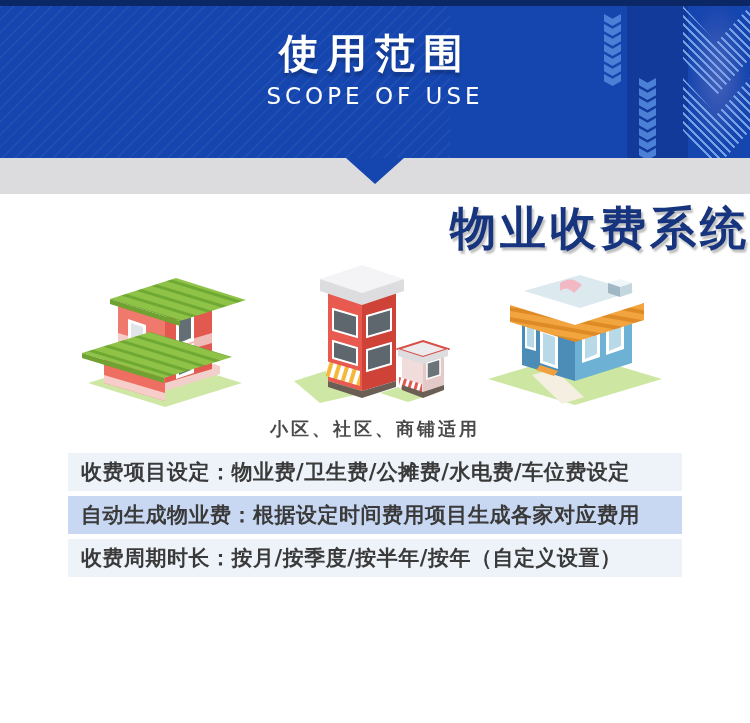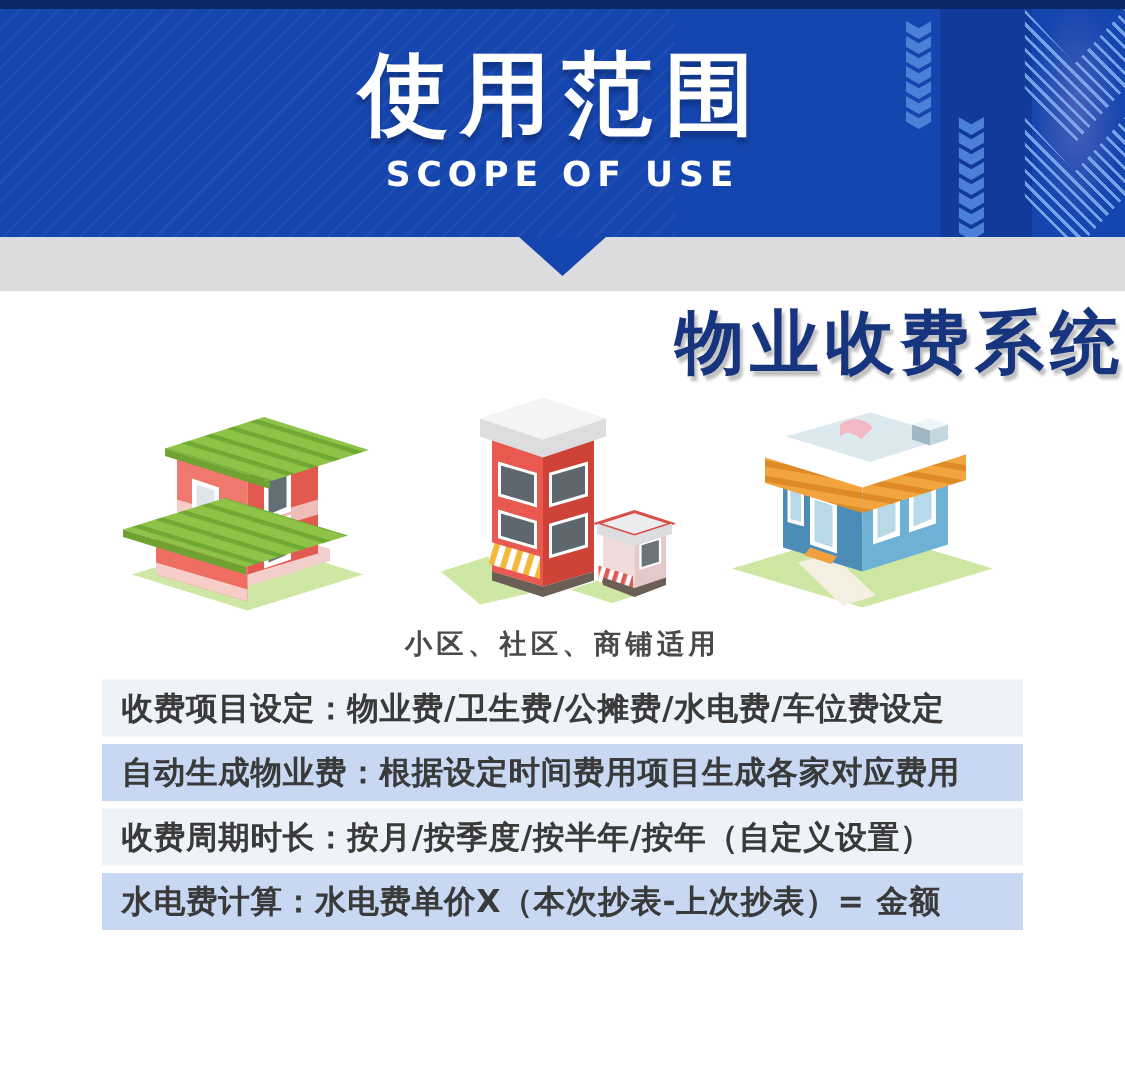--- a/index.html
+++ b/index.html
@@ -9,24 +9,24 @@
   
   .topbar{height:6px;background:#0c2766;}
 
   
   .banner{position:relative;height:152px;background:#1545ae;overflow:hidden;}
   .banner-texture{position:absolute;left:0;top:0;width:60%;height:100%;
     background:repeating-linear-gradient(135deg,rgba(255,255,255,0.045) 0 2px,transparent 2px 9px);
     pointer-events:none;}
   .banner-shade{position:absolute;left:627px;top:0;width:61px;height:100%;background:rgba(4,24,92,0.22);}
   .banner-title{margin:0;padding-top:26px;text-align:center;color:#ffffff;
-    font-size:60px;font-weight:800;letter-spacing:8px;line-height:1.05;
+    font-size:40px;font-weight:800;letter-spacing:8px;line-height:1.05;
     text-shadow:0 4px 3px rgba(0,0,0,0.22);position:relative;z-index:2;}
   .banner-subtitle{margin-top:9px;text-align:center;color:#ffffff;font-size:23px;
-    font-weight:700;letter-spacing:4px;position:relative;z-index:2;}
+    font-weight:400;letter-spacing:4px;position:relative;z-index:2;}
 
   
   .chev-col{position:absolute;display:flex;flex-direction:column;z-index:1;}
   .col-a{left:604px;top:8px;}
   .col-b{left:639px;top:72px;}
   .chev{width:17px;height:12px;background:#4c7fd6;
     clip-path:polygon(0 0,50% 40%,100% 0,100% 60%,50% 100%,0 60%);
     margin-bottom:-2px;}
 
   
@@ -201,17 +201,16 @@
       </svg>
 
     </div>
 
     <p class="caption">小区、社区、商铺适用</p>
 
     <ul class="features">
       <li class="feature-row">收费项目设定：物业费/卫生费/公摊费/水电费/车位费设定</li>
       <li class="feature-row">自动生成物业费：根据设定时间费用项目生成各家对应费用</li>
       <li class="feature-row">收费周期时长：按月/按季度/按半年/按年（自定义设置）</li>
-      <li class="feature-row">水电费计算：水电费单价X（本次抄表-上次抄表）= 金额</li>
     </ul>
 
   </main>
 </div>
 
 </body></html>

